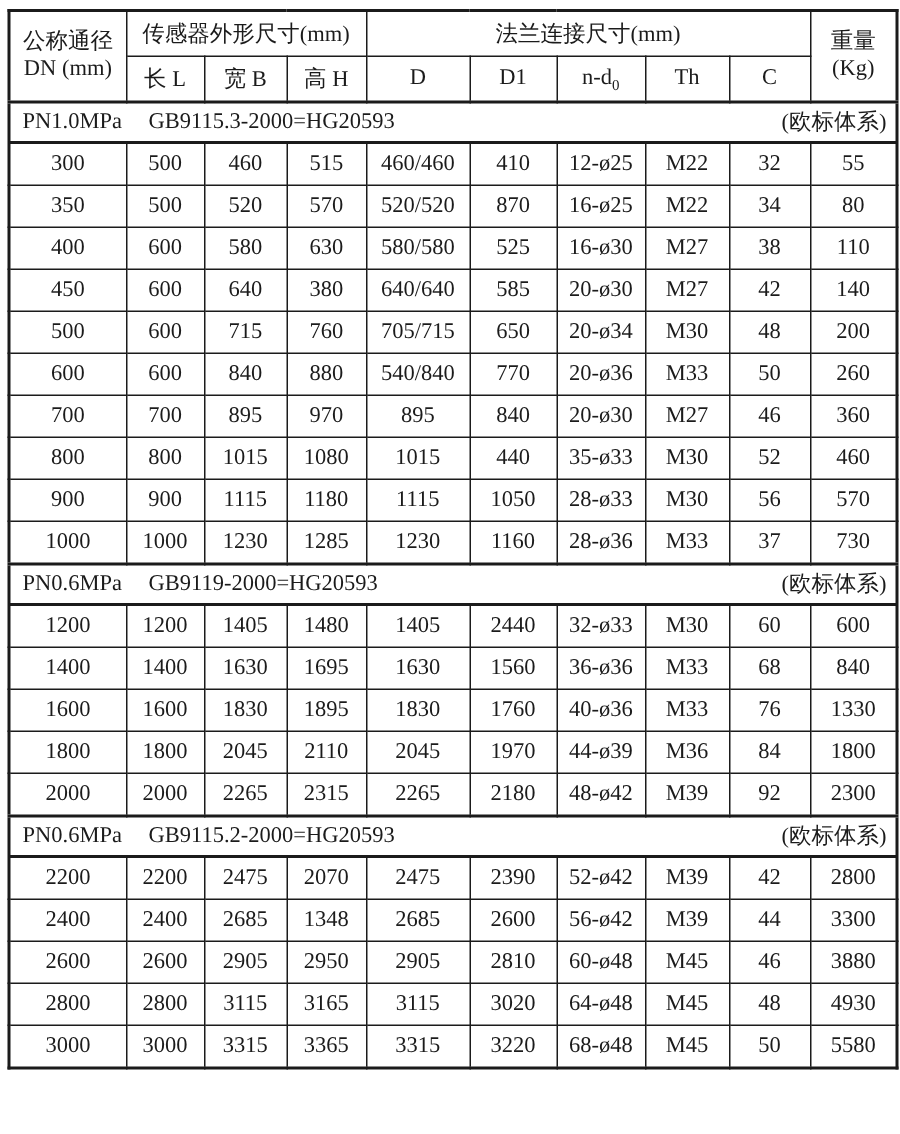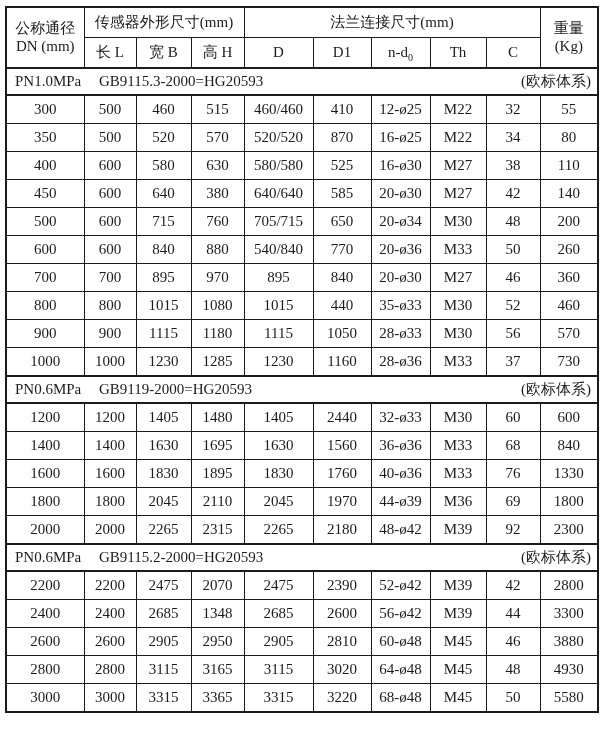--- a/index.html
+++ b/index.html
@@ -282,21 +282,21 @@
       </tr>
       <tr>
         <td>1800</td>
         <td>1800</td>
         <td>2045</td>
         <td>2110</td>
         <td>2045</td>
         <td>1970</td>
         <td>44-ø39</td>
         <td>M36</td>
-        <td>69</td>
+        <td>84</td>
         <td>1800</td>
       </tr>
       <tr>
         <td>2000</td>
         <td>2000</td>
         <td>2265</td>
         <td>2315</td>
         <td>2265</td>
         <td>2180</td>
         <td>48-ø42</td>

